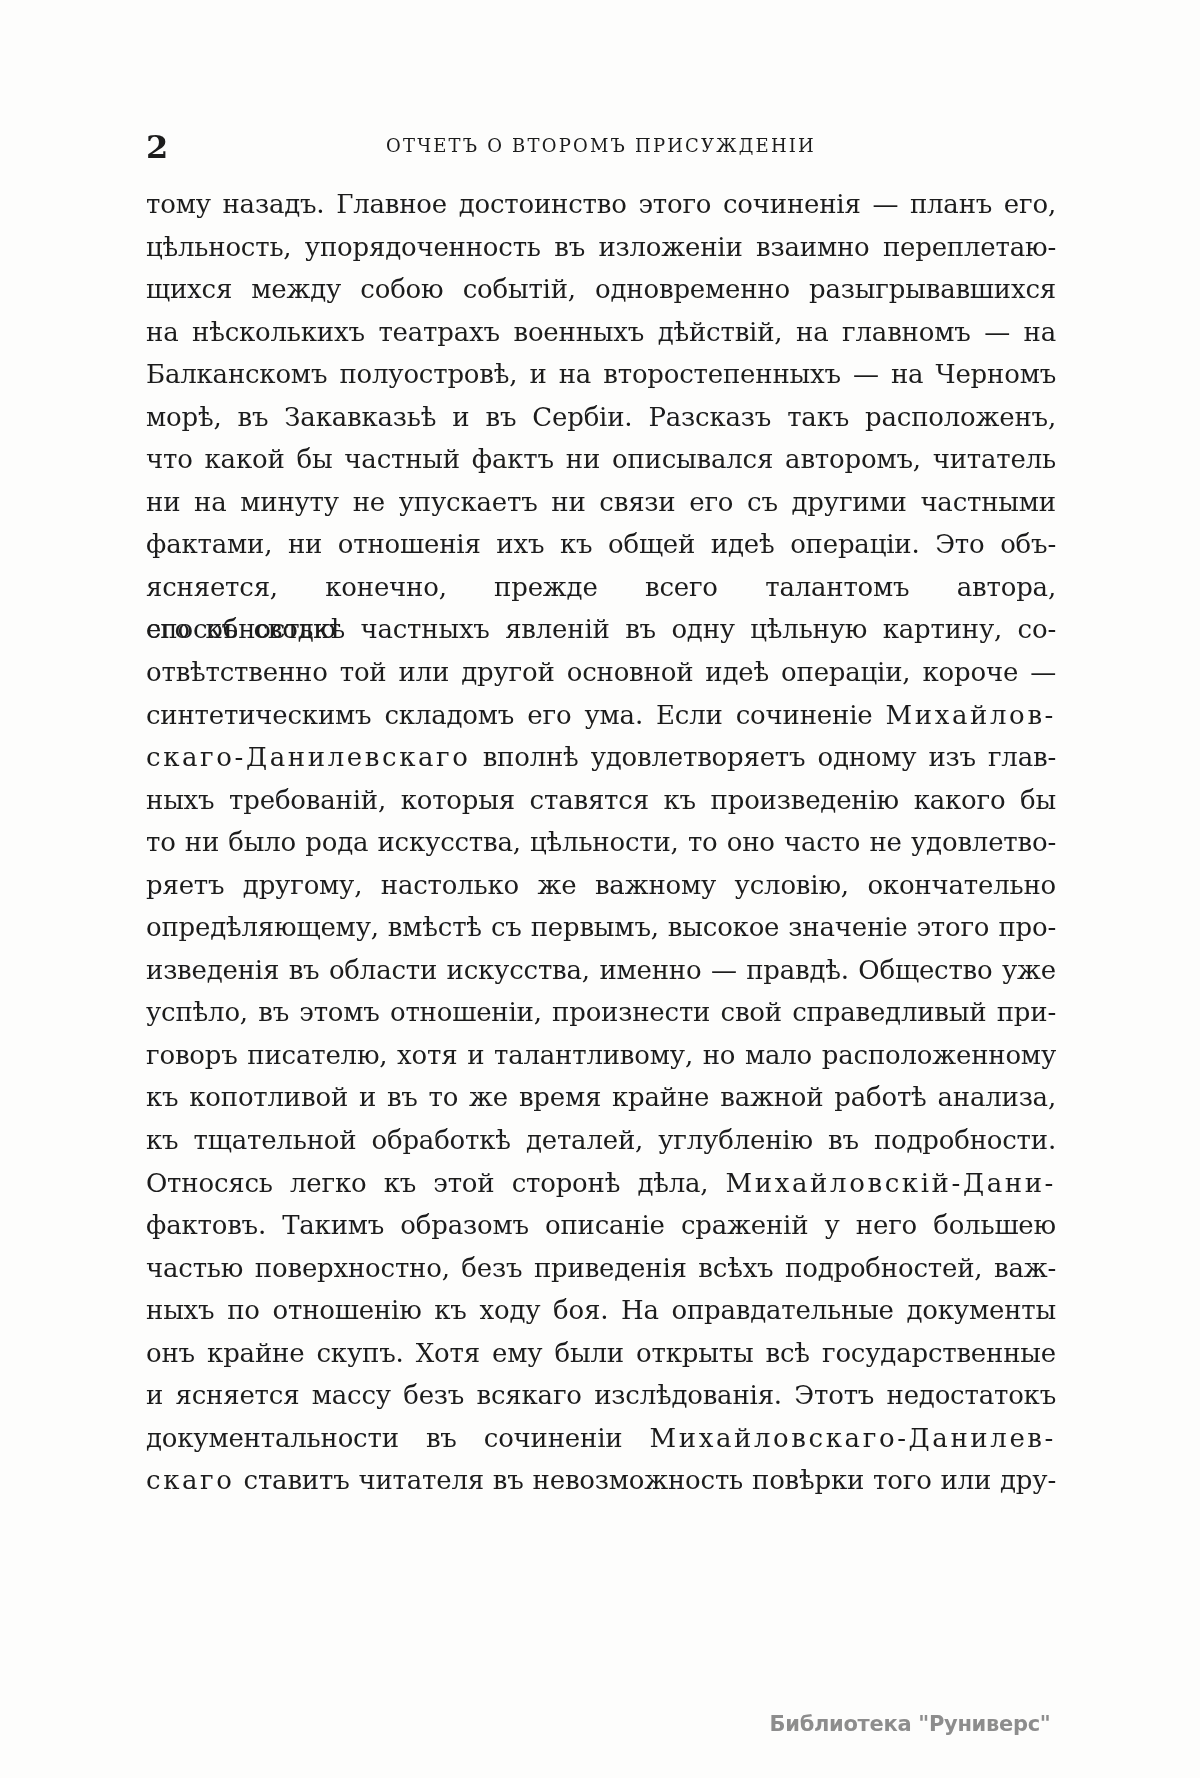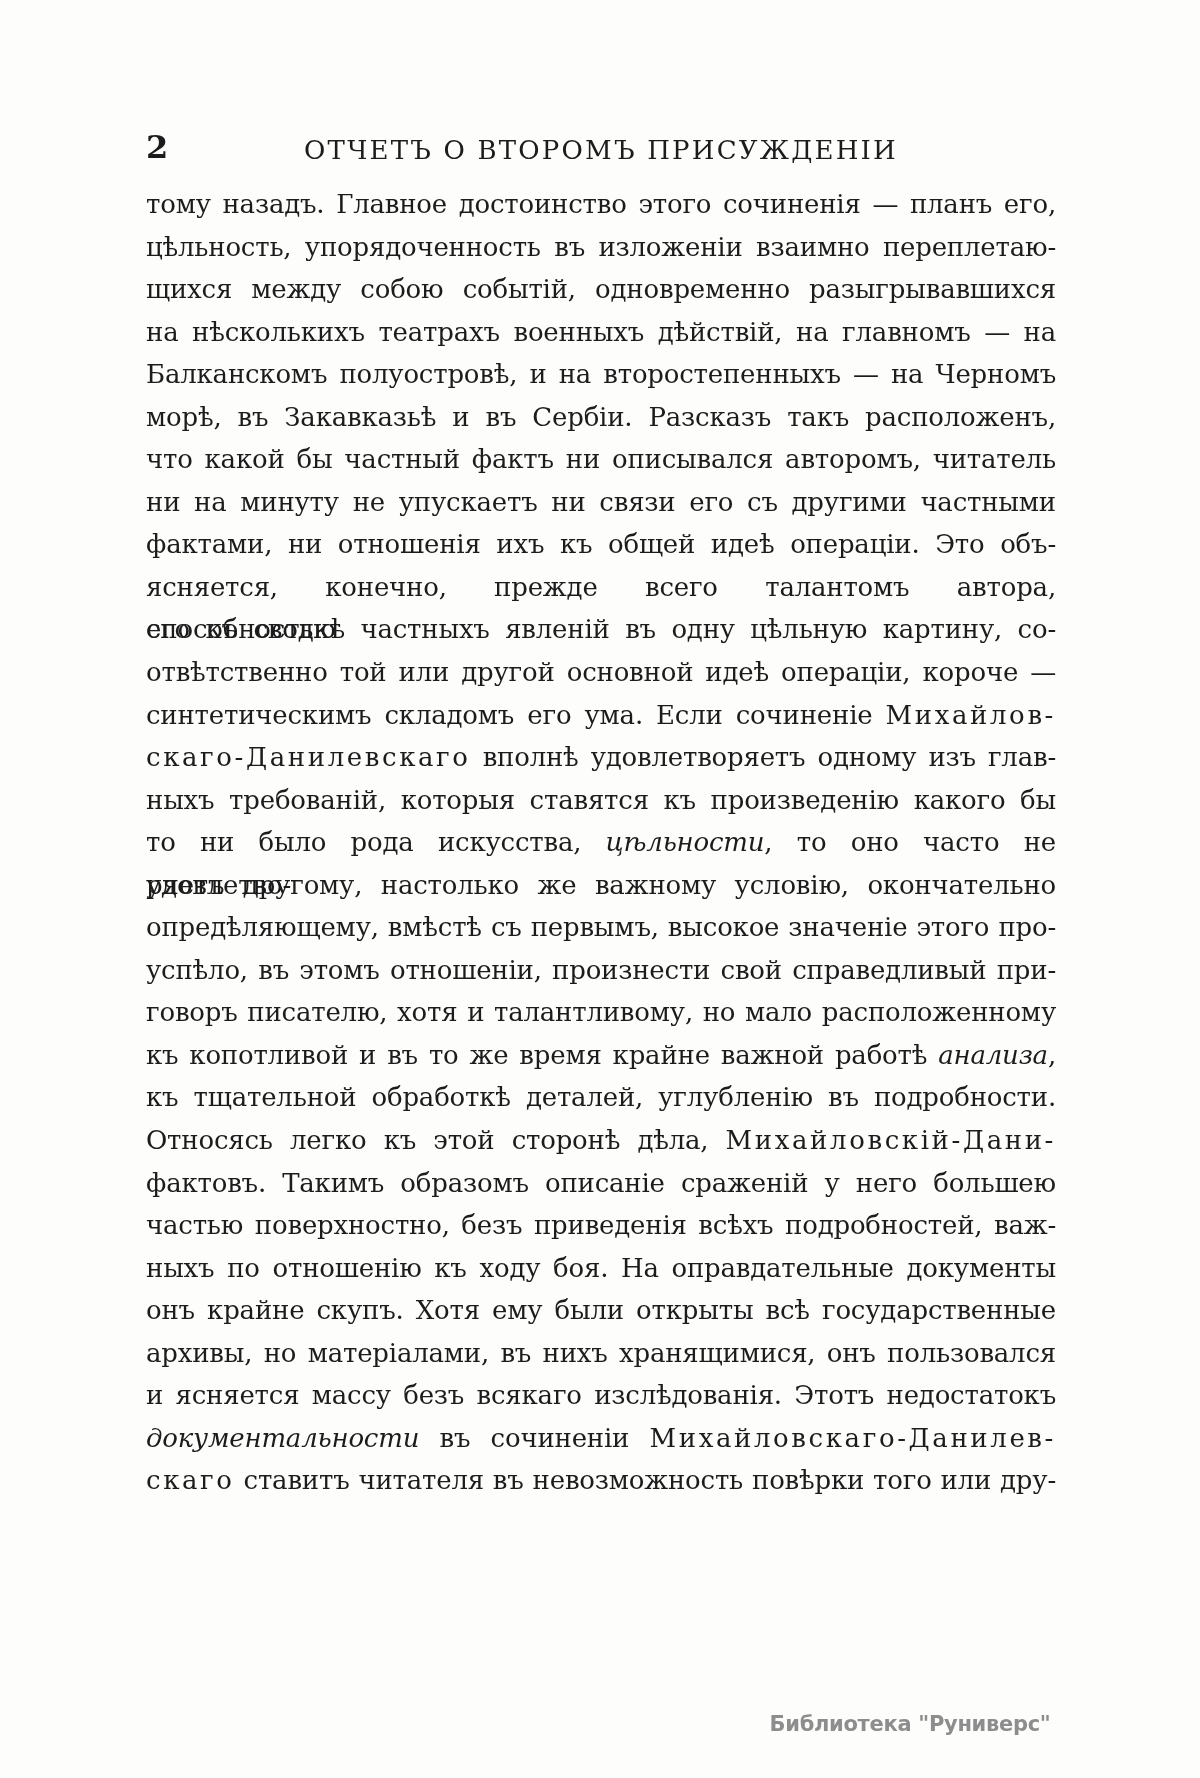--- a/index.html
+++ b/index.html
@@ -17,40 +17,40 @@
     left:146px;top:128px;
     font-size:32px;
     font-weight:bold;
     letter-spacing:0;
   }
   .running-head{
     position:absolute;
     left:146px;top:135px;
     width:910px;
     text-align:center;
-    font-size:26px;
+    font-size:18px;
     letter-spacing:2.2px;
     white-space:nowrap;
     font-weight:500;
   }
   .body-text{
     position:absolute;
     left:146px;top:183px;
     width:910px;
   }
   .line{
     height:42.55px;
     line-height:42.55px;
     font-size:26px;
     letter-spacing:-0.2px;
     text-align:justify;
     text-align-last:justify;
   }
   .line span{display:inline;}
-  .em{font-style:italic;margin-top:12px;}
+  .em{margin-top:12px;}
   .sp{letter-spacing:0.1em;}
   .watermark{
     position:absolute;
     left:760px;top:1712px;
     width:300px;
     text-align:center;
     font-family:"DejaVu Sans", sans-serif;
     font-weight:bold;
     font-size:21px;
     letter-spacing:-0.3px;
@@ -75,28 +75,28 @@
       <div class="line"><span>фактами, ни отношенія ихъ къ общей идеѣ операціи. Это объ-</span></div>
       <div class="line"><span>ясняется, конечно, прежде всего талантомъ автора, способностью</span></div>
       <div class="line"><span>его къ сводкѣ частныхъ явленій въ одну цѣльную картину, со-</span></div>
       <div class="line"><span>отвѣтственно той или другой основной идеѣ операціи, короче —</span></div>
       <div class="line"><span>синтетическимъ складомъ его ума. Если сочиненіе </span><span class="sp">Михайлов-</span></div>
       <div class="line"><span class="sp">скаго-Данилевскаго</span><span> вполнѣ удовлетворяетъ одному изъ глав-</span></div>
       <div class="line"><span>ныхъ требованій, которыя ставятся къ произведенію какого бы</span></div>
       <div class="line"><span>то ни было рода искусства, </span><span class="em">цѣльности</span><span>, то оно часто не удовлетво-</span></div>
       <div class="line"><span>ряетъ другому, настолько же важному условію, окончательно</span></div>
       <div class="line"><span>опредѣляющему, вмѣстѣ съ первымъ, высокое значеніе этого про-</span></div>
+      <div class="line"><span>изведенія въ области искусства, именно — </span><span class="em">правдѣ</span><span>. Общество уже</span></div>
       <div class="line"><span>успѣло, въ этомъ отношеніи, произнести свой справедливый при-</span></div>
       <div class="line"><span>говоръ писателю, хотя и талантливому, но мало расположенному</span></div>
       <div class="line"><span>къ копотливой и въ то же время крайне важной работѣ </span><span class="em">анализа</span><span>,</span></div>
       <div class="line"><span>къ тщательной обработкѣ деталей, углубленію въ подробности.</span></div>
       <div class="line"><span>Относясь легко къ этой сторонѣ дѣла, </span><span class="sp">Михайловскій-Дани-</span></div>
       <div class="line"><span>фактовъ. Такимъ образомъ описаніе сраженій у него большею</span></div>
       <div class="line"><span>частью поверхностно, безъ приведенія всѣхъ подробностей, важ-</span></div>
       <div class="line"><span>ныхъ по отношенію къ ходу боя. На оправдательные документы</span></div>
       <div class="line"><span>онъ крайне скупъ. Хотя ему были открыты всѣ государственные</span></div>
-      <div class="line"><span>архивы, но матеріалами, въ нихъ хранящимися, онъ пользовался</span></div>
       <div class="line"><span>и ясняется массу безъ всякаго изслѣдованія. Этотъ недостатокъ</span></div>
       <div class="line"><span class="em">документальности</span><span> въ сочиненіи </span><span class="sp">Михайловскаго-Данилев-</span></div>
       <div class="line"><span class="sp">скаго</span><span> ставитъ читателя въ невозможность повѣрки того или дру-</span></div>
     </div>
   <div class="watermark">Библиотека "Руниверс"</div>
 </div>
 
 </body></html>

